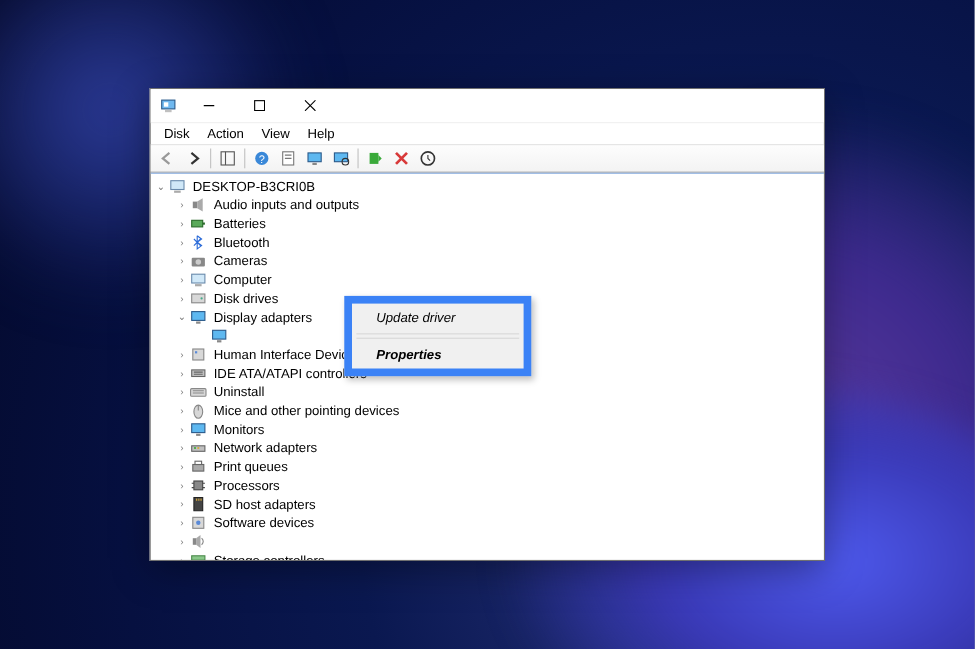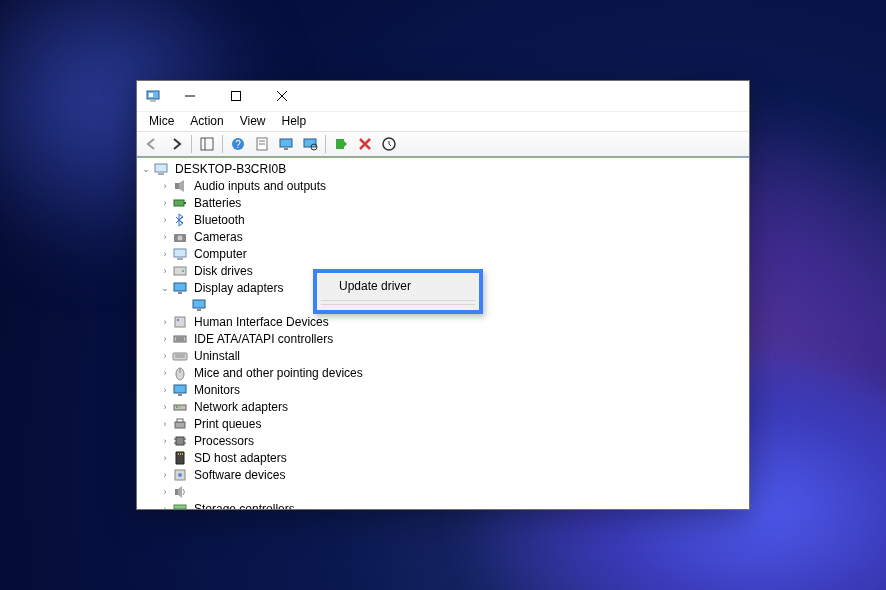--- a/index.html
+++ b/index.html
@@ -106,24 +106,25 @@
 .node-label { padding: 0 2px; }
 .node-label.selected {
   background: #cce8ff;
 }
 .children { padding-left: 19px; }
 .ctx-menu {
   position: absolute;
   left: 313px; top: 269px;
   width: 170px;
   background: #f0f0f0;
-  border: 4px solid #3b82f6;
+  border: 7px solid #3b82f6;
   box-shadow: 2px 3px 6px rgba(0,0,0,0.25);
   padding: 2px;
   font-size: 12px;
+  font-style: italic;
 }
 .ctx-item {
   padding: 4px 20px 4px 20px;
   cursor: default;
 }
 .ctx-sep { height: 1px; background: #d7d7d7; margin: 3px 2px; }
 .ctx-item.bold { font-weight: bold; }
 svg { display: block; }
 </style>
 </head>
@@ -156,21 +157,21 @@
       <div class="win-btn close">
         <svg width="10" height="10">
             <line x1="0" y1="0" x2="10" y2="10" stroke="#000"></line>
             <line x1="10" y1="0" x2="0" y2="10" stroke="#000"></line>
           </svg>
       </div>
     </div>
   </div>
 
   <div class="menubar">
-    <div class="menu-item">Mice</div>
+    <div class="menu-item">Disk</div>
     <div class="menu-item">Action</div>
     <div class="menu-item">View</div>
     <div class="menu-item">Help</div>
   </div>
 
   <div class="toolbar">
     <div class="tb-btn">
         <svg width="16" height="16">
           <path d="M10 3 L4 8 L10 13" fill="none" stroke="#999" stroke-width="2"></path>
         </svg>
@@ -499,13 +500,14 @@
           </ul>
       </li>
     </ul>
   </div>
 </div>
 
 <div class="ctx-menu" id="ctx">
     <div class="ctx-item">Update driver</div>
     <div class="ctx-sep"></div>
     <div class="ctx-sep"></div>
+    <div class="ctx-item bold">Properties</div>
   </div>
 
 </body></html>

